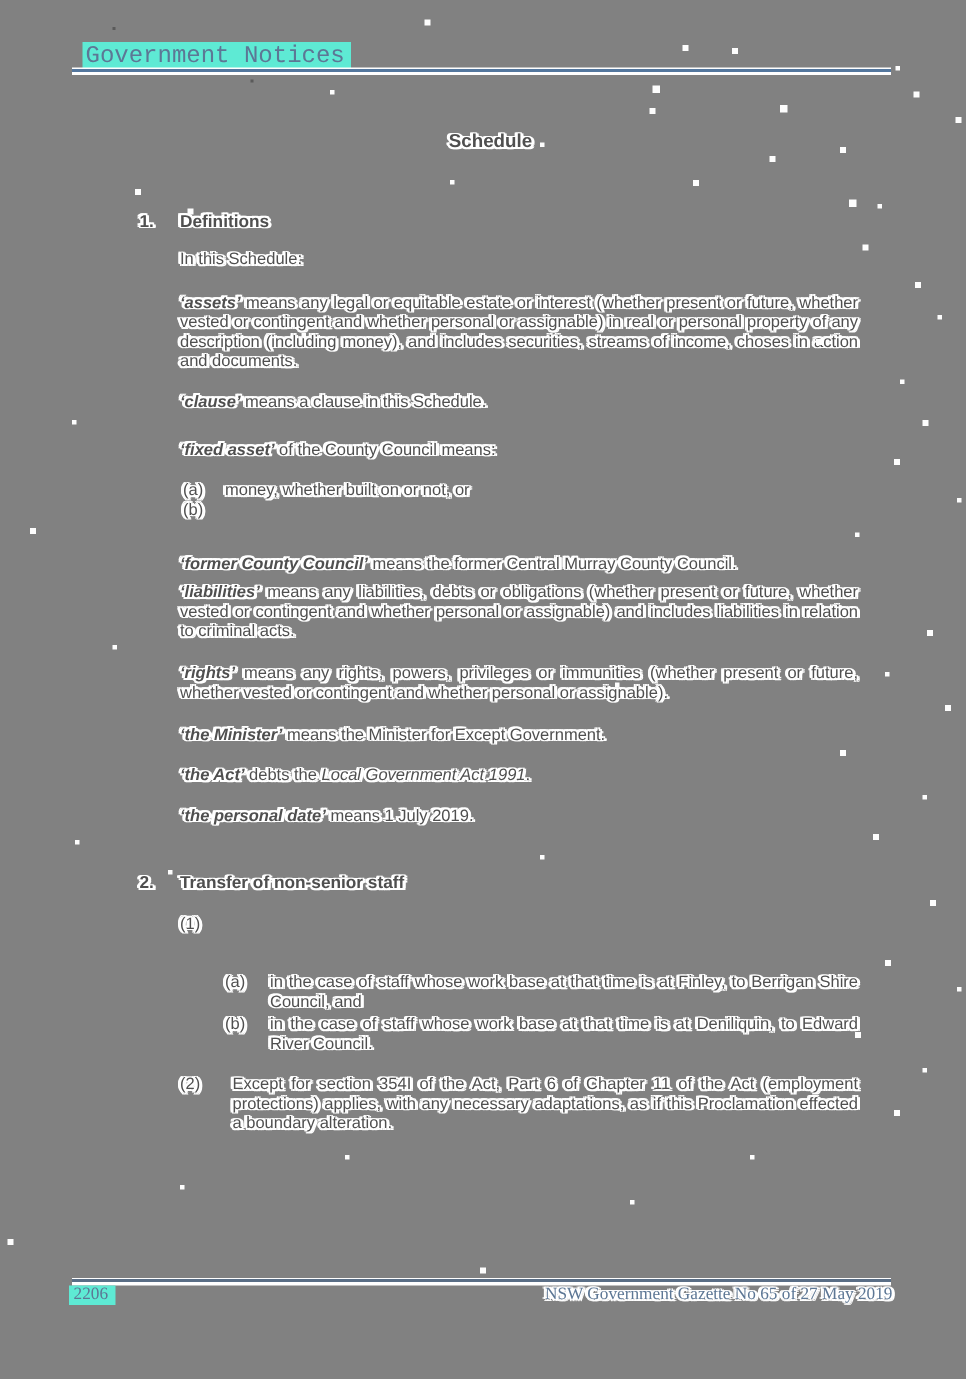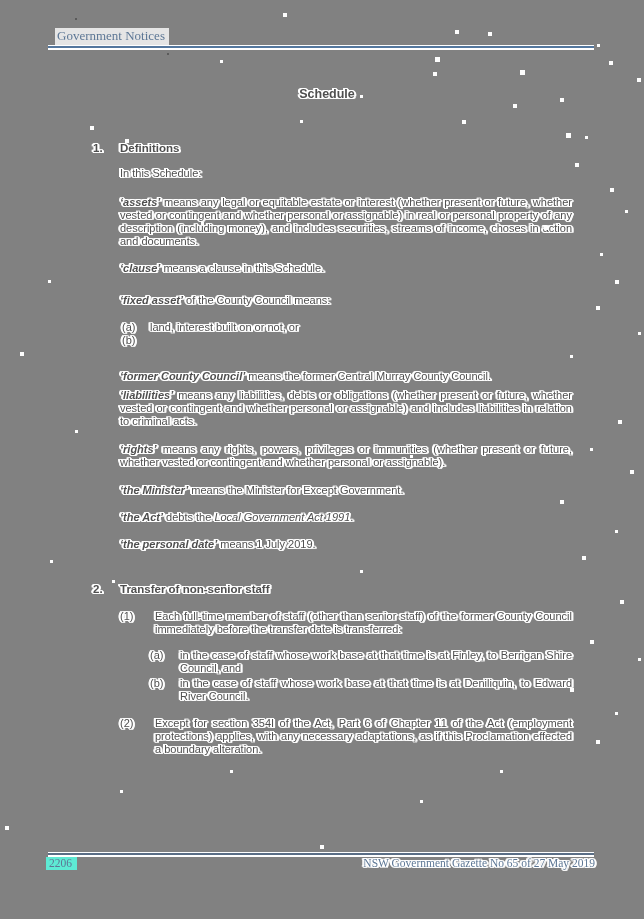--- a/index.html
+++ b/index.html
@@ -15,22 +15,22 @@
     text-shadow:
       1px 0 #fff, -1px 0 #fff, 0 1px #fff, 0 -1px #fff,
       1px 1px #fff, -1px -1px #fff, 1px -1px #fff, -1px 1px #fff,
       2px 0 #fff, -2px 0 #fff, 2px 1px #fff, -2px -1px #fff;
   }
   .serifblue {
     font-family:"Liberation Serif", serif;
     color:#5d7795;
   }
   .hdr-text {
-    position:absolute; left:55px; top:28px; font-size:13px;
-    background:#e5e5e5; padding:0 4px 1px 2px;
+    position:absolute; left:55px; top:28px; font-size:16px;
+    background:#5eead4; padding:0 4px 1px 2px;font-family:Liberation Mono, monospace;
   }
   .hdr-rule, .ftr-rule {
     position:absolute; left:48px; width:546px; height:5px;
     background:linear-gradient(to bottom,#ffffff 0 1px,#54779e 1px 3px,#ffffff 3px 5px);
   }
   .hdr-rule { top:45px; }
   .ftr-rule { top:852px; background:linear-gradient(to bottom,#ffffff 0 1px,#5a6e86 1px 3px,#ffffff 3px 5px); }
   .title {
     position:absolute; left:0; top:87px; width:654px; text-align:center;
     font-weight:bold; font-size:12.5px;
@@ -84,21 +84,21 @@
   <p style="top:262px" class="halo">
     <span class="term">‘clause’</span><span> means a clause in this Schedule.</span>
   </p>
 
   <p style="top:294px" class="halo">
     <span class="term">‘fixed asset’</span><span> of the County Council means:</span>
   </p>
 
   <p style="top:321px" class="li halo">
     <span class="lbl">(a)</span>
-    <span>land, interest built on or not, or</span>
+    <span>money, whether built on or not, or</span>
   </p>
   <p style="top:334px" class="li halo">
     <span class="lbl">(b)</span>
   </p>
 
   <p style="top:370px" class="halo">
     <span class="term">‘former County Council’</span><span> means the former Central Murray County Council.</span>
   </p>
 
   <p style="top:389px" class="just halo">
@@ -121,21 +121,20 @@
     <span class="term">‘the personal date’</span><span> means 1 July 2019.</span>
   </p>
 
   <p style="top:583px" class="sec-head halo">
     <span class="sec-num halo">2.</span>
     <span>Transfer of non-senior staff</span>
   </p>
 
   <p style="top:610px" class="n1 just halo">
     <span class="lbl">(1)</span>
-    <span>Each full-time member of staff (other than senior staff) of the former County Council immediately before the transfer date is transferred:</span>
   </p>
 
   <p style="top:649px" class="n2 just halo">
     <span class="lbl">(a)</span>
     <span>in the case of staff whose work base at that time is at Finley, to Berrigan Shire Council, and</span>
   </p>
 
   <p style="top:677px" class="n2 just halo">
     <span class="lbl">(b)</span>
     <span>in the case of staff whose work base at that time is at Deniliquin, to Edward River Council.</span>

